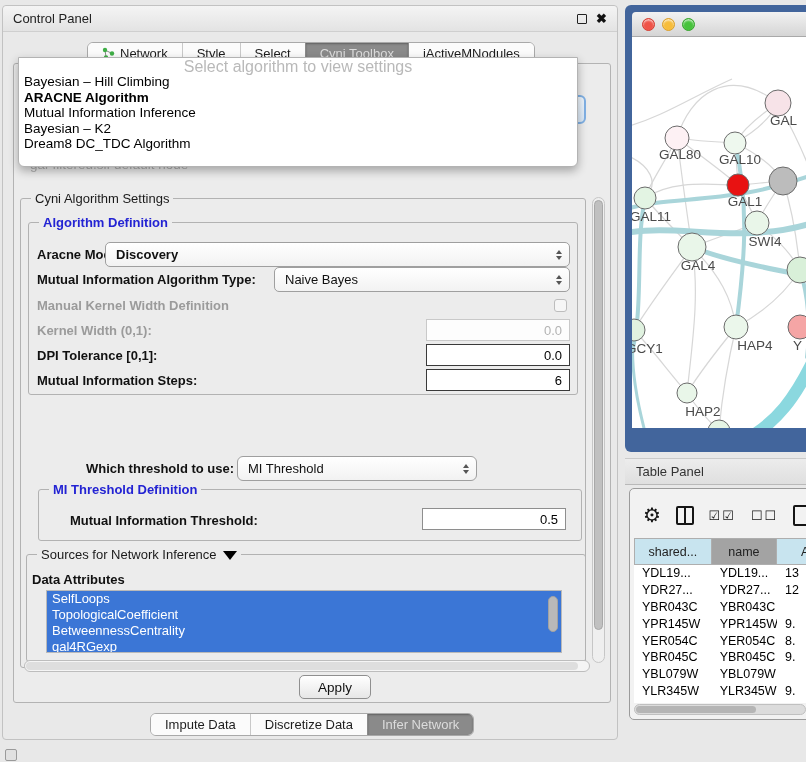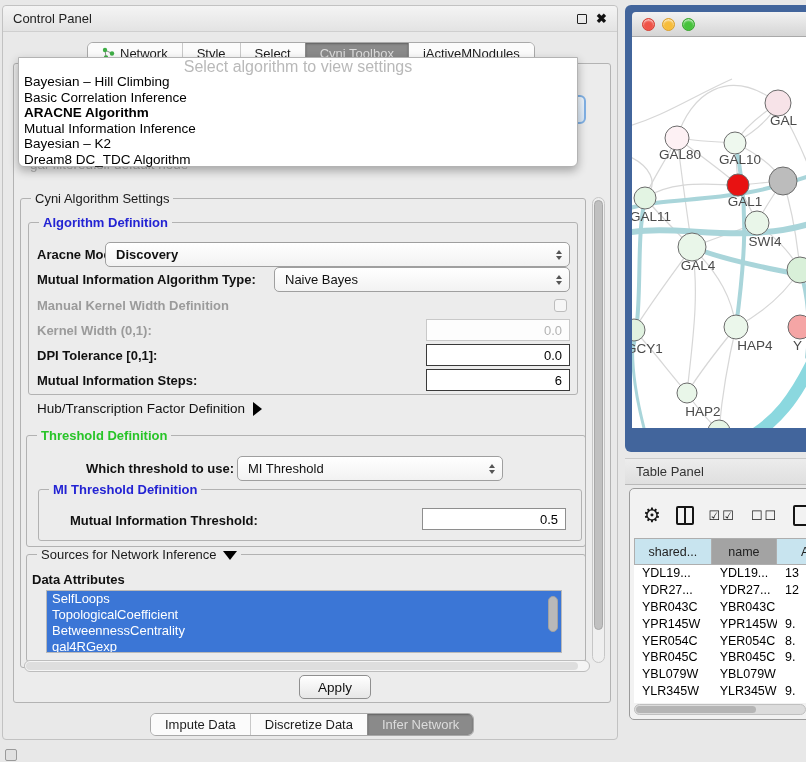--- a/index.html
+++ b/index.html
@@ -210,29 +210,23 @@
     </div>
     <span class="lbl dis" style="left:23px; top:234px;">Manual Kernel Width Definition</span>
     <span class="checkbox" style="left:540px; top:235px;"></span>
     <span class="lbl dis" style="left:23px; top:259px;">Kernel Width (0,1):</span>
     <div class="field disabled" style="left:412px; top:255px; width:144px;">0.0</div>
     <span class="lbl" style="left:23px; top:284px;">DPI Tolerance [0,1]:</span>
     <div class="field strong" style="left:412px; top:280px; width:144px;">0.0</div>
     <span class="lbl" style="left:23px; top:309px;">Mutual Information Steps:</span>
     <div class="field strong" style="left:412px; top:305px; width:144px;">6</div>
 
-    <span class="lbl" style="left:23px; top:337px; font-weight:normal; font-size:13.5px;">
-      <span>Hub/Transcription Factor Definition</span><span class="tri-right"></span>
-    </span>
-
-    <div class="group" style="left:12px; top:371px; width:560px; height:112px;">
-      <span class="legend green">Threshold Definition</span>
-    </div>
+
     <span class="lbl" style="left:72px; top:397px;">Which threshold to use:</span>
-    <div class="combo" style="left:223px; top:392px; width:266px;">
+    <div class="combo" style="left:223px; top:392px; width:240px;border-radius:6px;">
       <span>MI Threshold</span>
       <span class="spin">
           <span class="up"></span>
           <span class="dn"></span>
         </span>
     </div>
     <div class="group" style="left:24px; top:425px; width:544px; height:52px;">
       <span class="legend blue">MI Threshold Definition</span>
     </div>
     <span class="lbl" style="left:34px; top:449px;margin-left:22px;">Mutual Information Threshold:</span>
@@ -280,21 +274,20 @@
   <span class="spin">
       <span class="up"></span>
       <span class="dn"></span>
     </span>
 </div>
 <span id="bg-combo-text" class="abs">gal-filtered.sif default node</span>
 
 <div id="algo-dropdown" class="abs">
   <div id="algo-placeholder">Select algorithm to view settings</div>
 <div class="algo-option">Bayesian – Hill Climbing</div>
-    <div class="algo-option">Basic Correlation Inference</div>
     <div class="algo-option highlighted">ARACNE Algorithm</div>
     <div class="algo-option">Mutual Information Inference</div>
     <div class="algo-option">Bayesian – K2</div>
     <div class="algo-option">Dream8 DC_TDC Algorithm</div>
   </div>
 
 <div id="net-window" class="abs">
   <div id="net-titlebar">
     <span class="traffic red"></span>
     <span class="traffic yellow"></span>

